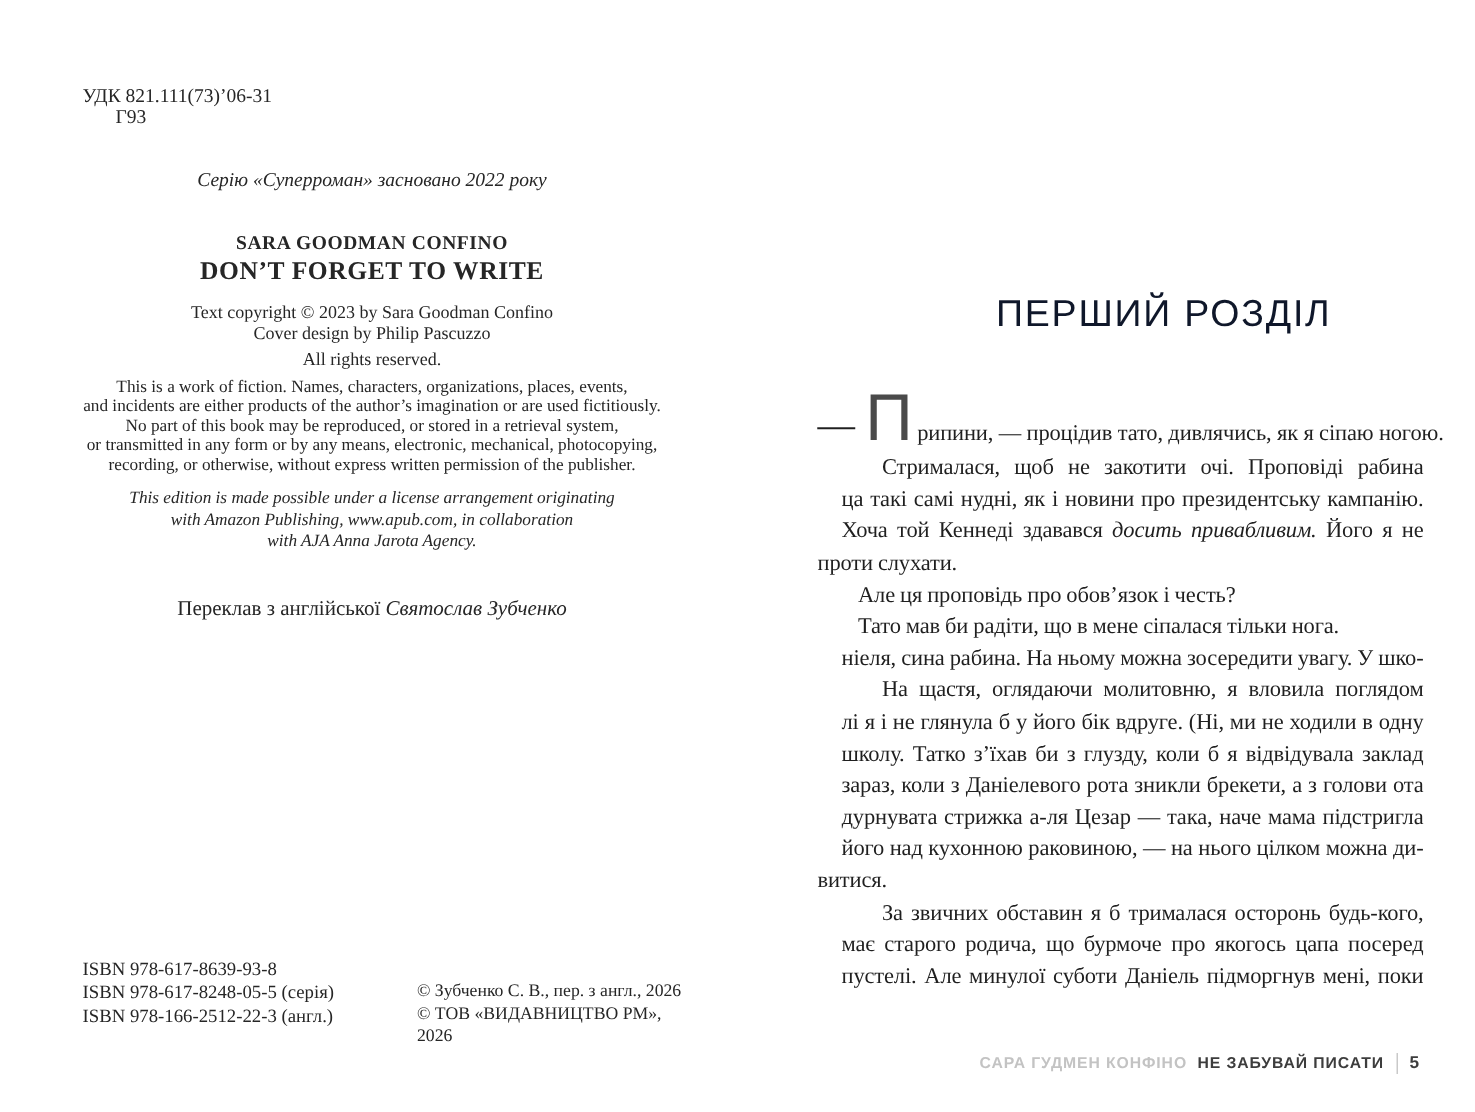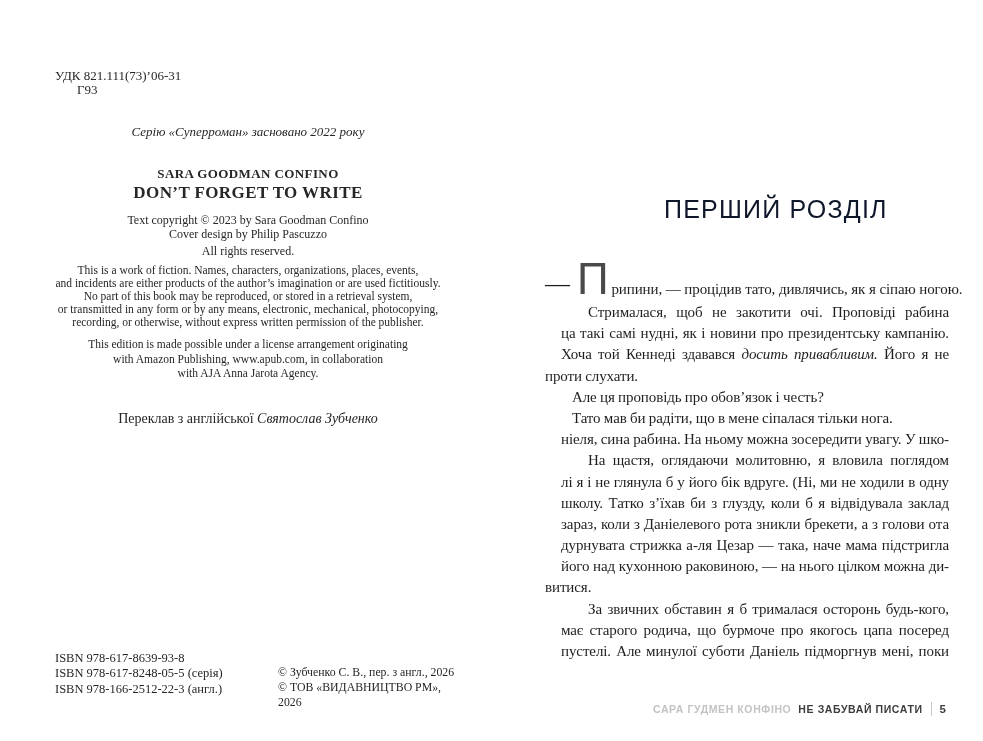--- a/index.html
+++ b/index.html
@@ -2,32 +2,32 @@
 <html><head>
 <meta charset="utf-8">
 <style>
   html,body{margin:0;padding:0;}
   body{
     width:983px;height:741px;background:#ffffff;overflow:hidden;position:relative;
     font-family:"Liberation Serif","DejaVu Serif",serif;color:#262626;
     -webkit-font-smoothing:antialiased;
   }
   
-  .left-page{position:absolute;left:36px;top:12px;width:424px;height:589px;}
+  .left-page{position:absolute;left:36px;top:0;width:424px;height:589px;}
   .udk{position:absolute;left:19px;top:57px;font-size:13px;line-height:14px;}
   .udk-code{padding-left:22px;}
   .series-note{position:absolute;left:0;right:0;top:112px;text-align:center;font-style:italic;font-size:13px;}
   .title-block{position:absolute;left:0;right:0;top:153px;text-align:center;font-weight:bold;letter-spacing:.4px;}
   .title-author{font-size:13px;line-height:18px;}
   .title-book{font-size:17px;line-height:19px;}
   .credits{position:absolute;left:0;right:0;top:202px;text-align:center;font-size:12px;line-height:13.5px;}
   .rights{position:absolute;left:0;right:0;top:232px;text-align:center;font-size:12px;}
   .disclaimer{position:absolute;left:-10px;right:-10px;top:252px;text-align:center;font-size:11.5px;}
   .disclaimer .cline{line-height:13px;}
-  .license{position:absolute;left:0;right:0;top:325px;text-align:center;font-size:11.5px;}
+  .license{position:absolute;left:0;right:0;top:325px;text-align:center;font-size:11.5px;font-style:italic;}
   .license .cline{line-height:14.6px;}
   .translator{position:absolute;left:0;right:0;top:399px;text-align:center;font-size:14px;}
   .translator .it{font-style:italic;}
   .isbn{position:absolute;left:19px;top:639px;font-size:12.5px;}
   .isbn .cline{line-height:15.4px;}
   .copyrights{position:absolute;left:242px;top:653px;font-size:11.8px;}
   .copyrights .cline{line-height:15.2px;}
   
   .right-page{position:absolute;left:545px;top:0;width:404px;height:741px;color:#1f1f1f;}
   .chapter-title{

